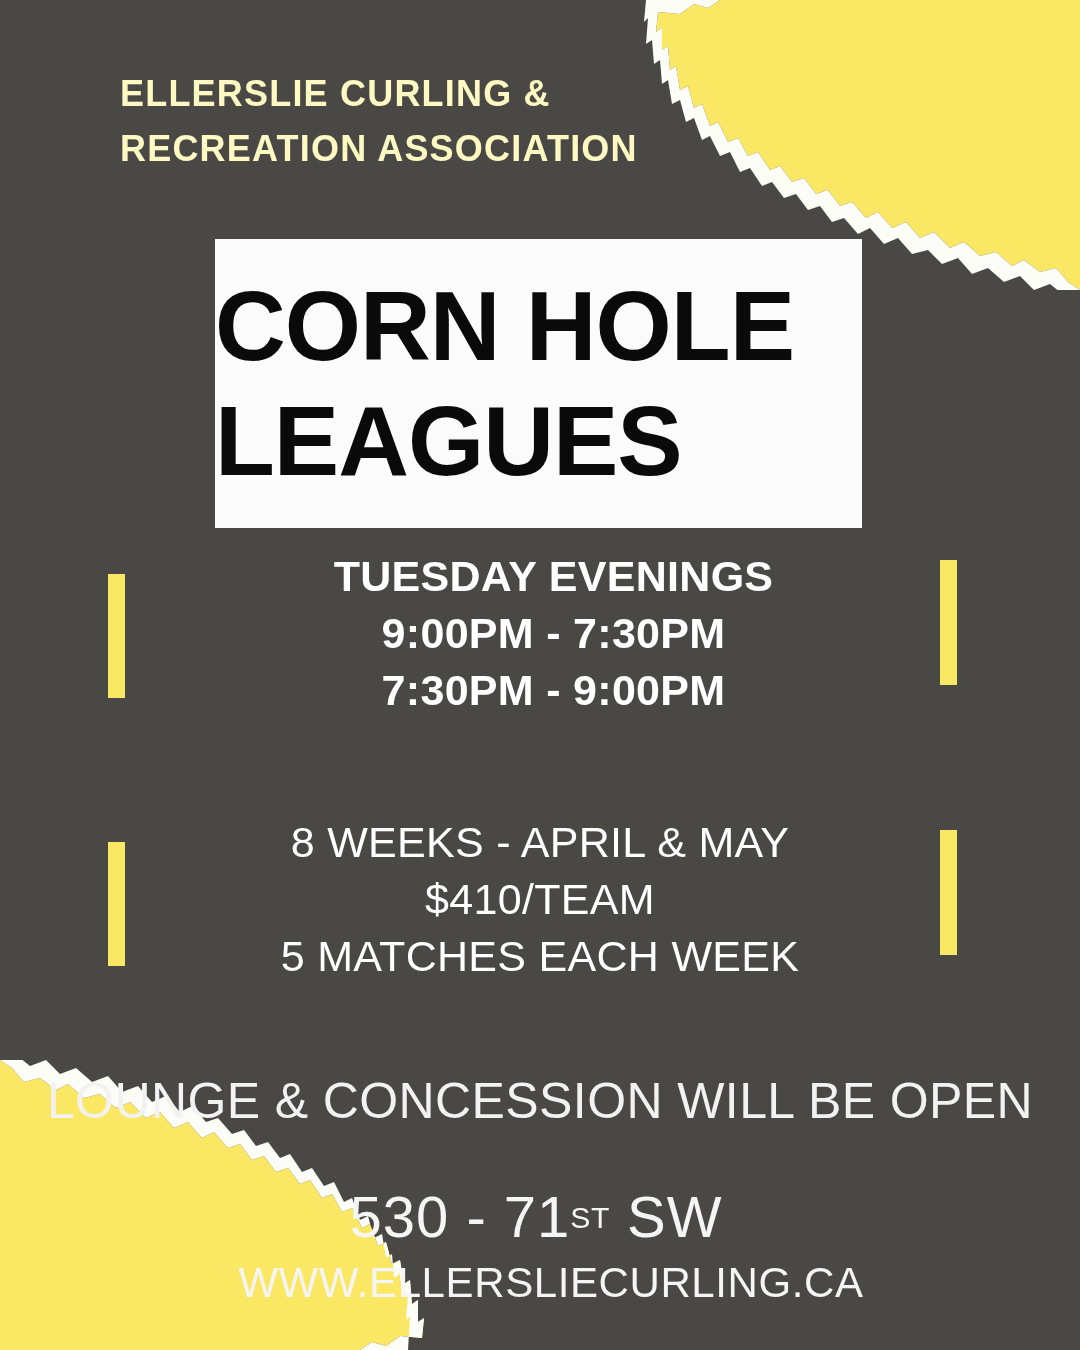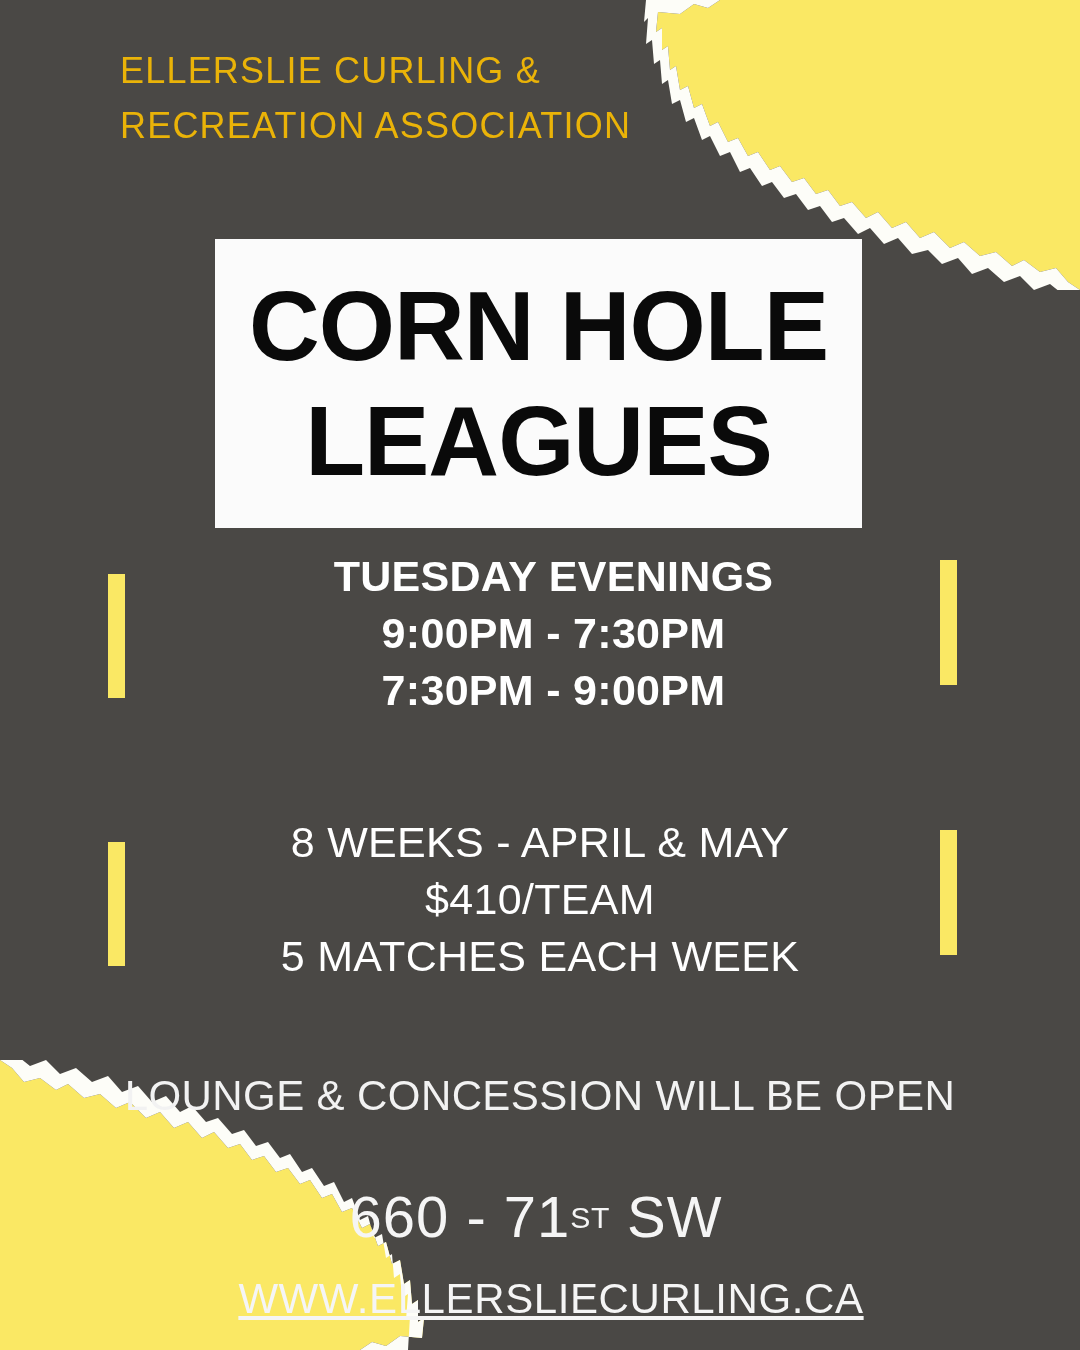--- a/index.html
+++ b/index.html
@@ -42,42 +42,42 @@
     background: #fae864;
   }
   #bar-left-upper  { left: 108px; top: 574px; height: 124px; }
   #bar-right-upper { left: 940px; top: 560px; height: 125px; }
   #bar-left-lower  { left: 108px; top: 842px; height: 124px; }
   #bar-right-lower { left: 940px; top: 830px; height: 125px; }
 
   
   #org-name {
     position: absolute;
-    top: 44px;
+    top: 67px;
     left: 120px;
     width: 620px;
-    color: #eab308;
+    color: #fef9c3;
     font-size: 36px;
-    font-weight: 400;
+    font-weight: 700;
     letter-spacing: 1.2px;
     line-height: 1.52;
     text-align: left;
   }
 
   
   #title-box {
     position: absolute;
     left: 215px;
     top: 239px;
     width: 647px;
     height: 289px;
     background: #fbfbfb;
     display: flex;
     flex-direction: column;
-    align-items: center;
+    align-items: flex-start;
     justify-content: center;
   }
   #title-box .title-line {
     color: #0a0a0a;
     font-weight: 700;
     font-size: 98px;
     line-height: 1.17;
     letter-spacing: -1px;
     white-space: nowrap;
   }
@@ -108,21 +108,21 @@
   }
 
   #amenities-note {
     position: absolute;
     left: 0;
     top: 1072px;
     width: 1080px;
     text-align: center;
     color: #f2f2f2;
     font-weight: 300;
-    font-size: 42px;
+    font-size: 50px;
     letter-spacing: 0.4px;
   }
 
   
   #footer {
     position: absolute;
     left: 0;
     top: 1186px;
     width: 1080px;
     text-align: center;
@@ -138,22 +138,21 @@
   #street-address .ordinal {
     font-size: 0.52em;
     vertical-align: 28%;
     letter-spacing: 0.5px;
   }
   #website {
     font-size: 42px;
     letter-spacing: 0.6px;
     line-height: 1.25;
     padding-left: 22px;
-    margin-top: 24px;
-    text-decoration: underline;
+    margin-top: 8px;
   }
 </style>
 </head>
 <body>
 
 <div id="poster">
 
   <svg id="corner-top-right" class="corner-svg" viewBox="0 0 460 290" preserveAspectRatio="none">
     <path fill="#fae864" d="M100 0 L460 0 L460 290 L448 282 L436 268 L420 272 L404 260
              L392 266 L376 252 L360 256 L344 242 L330 248 L314 232
@@ -223,18 +222,18 @@
   <div id="pricing-block" class="info-block">
     <div class="info-line">8 WEEKS - APRIL &amp; MAY</div>
     <div class="info-line">$410/TEAM</div>
     <div class="info-line">5 MATCHES EACH WEEK</div>
   </div>
 
   <div id="amenities-note">LOUNGE &amp; CONCESSION WILL BE OPEN</div>
 
   <div id="footer">
     <div id="street-address">
-      <span>660 - 71</span><sup class="ordinal">ST</sup><span> SW</span>
+      <span>530 - 71</span><sup class="ordinal">ST</sup><span> SW</span>
     </div>
     <div id="website">WWW.ELLERSLIECURLING.CA</div>
   </div>
 
 </div>
 
 </body></html>

